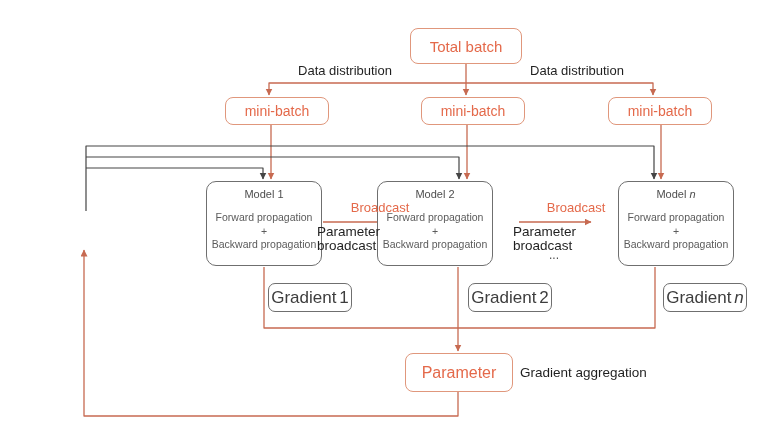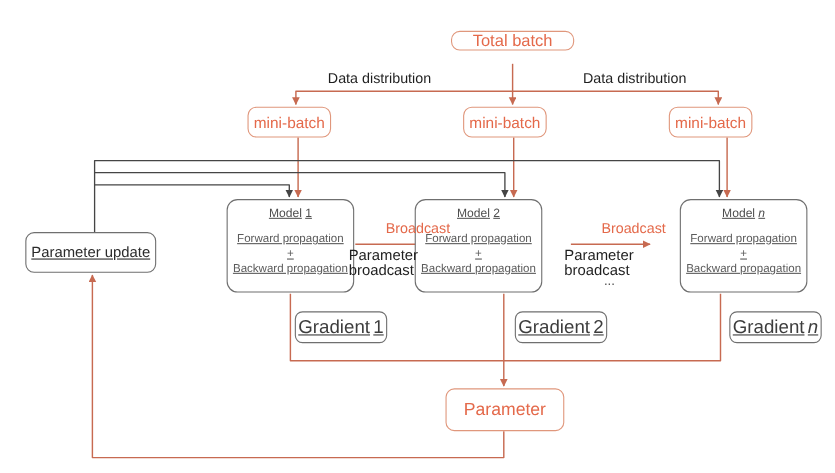--- a/index.html
+++ b/index.html
@@ -9,24 +9,24 @@
   }
   #connectors{position:absolute;left:0;top:0;width:759px;height:430px;}
   .box{
     position:absolute;display:flex;align-items:center;justify-content:center;
     background:#fff;box-sizing:border-box;text-align:center;
   }
   .orange-box{
     border:1.3px solid var(--orange_border);border-radius:8px;color:var(--orange);
   }
   .gray-box{
-    border:1.2px solid var(--gray_border);border-radius:8px;color:var(--dark_text);text-decoration:underline;
+    border:1.2px solid var(--gray_border);border-radius:8px;color:var(--dark_text);
   }
-  .total-batch{left:410px;top:28px;width:112px;height:18px;font-size:15px;}
-  .mini-batch{width:76px;height:28px;font-size:14px;}
+  .total-batch{left:410px;top:28px;width:112px;height:36px;font-size:15px;}
+  .mini-batch{width:104px;height:28px;font-size:14px;}
   .mb1{left:225px;top:97px;}
   .mb2{left:421px;top:97px;}
   .mb3{left:608px;top:97px;}
   .model{
     width:116px;height:85px;border-radius:10px;flex-direction:column;
     justify-content:flex-start;padding-top:6px;font-size:10.5px;color:var(--gray_text);
   }
   .model .model-title{font-size:11px;color:#4e4e4e;margin-bottom:11px;}
   .model .prop-line{line-height:13.5px;}
   .m1{left:206px;top:181px;}
@@ -150,21 +150,19 @@
   </div>
   <div class="box gray-box gradient g2">
     <span>Gradient</span>
       <span class="vspan plain">2</span>
   </div>
   <div class="box gray-box gradient g3">
     <span>Gradient</span>
       <span class="vspan italic">n</span>
   </div>
 
-  <div class="box gray-box param-update">
-    <span>Parameter update</span>
-  </div>
 
   <div class="box orange-box allreduce">
     <span>Parameter</span>
   </div>
+  <div class="free-label grad-agg">Gradient aggregation</div>
 
 </div>
 
 </body></html>

